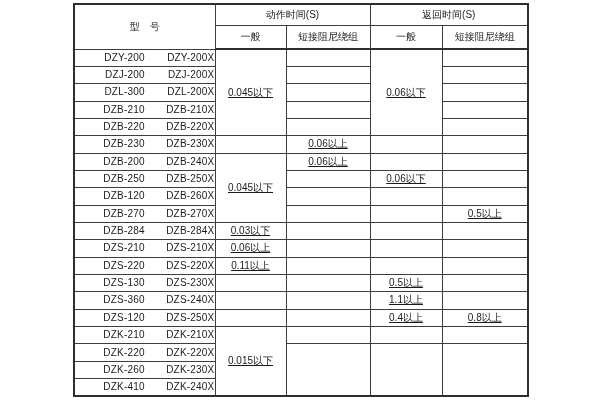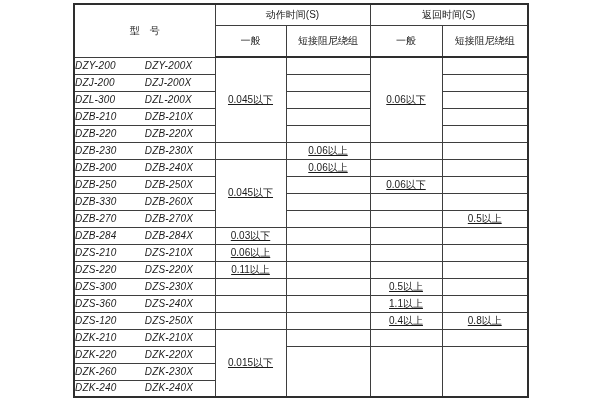--- a/index.html
+++ b/index.html
@@ -31,36 +31,35 @@
     padding: 0;
     text-align: center;
     vertical-align: middle;
     font-weight: normal;
     font-size: 10px;
     line-height: 1;
     overflow: hidden;
     white-space: nowrap;
   }
   thead tr.group-row { height: 21px; }
-  thead tr.sub-row { height: 32px; }
+  thead tr.sub-row { height: 24px; }
   thead tr.sub-row th { border-bottom: 2px solid #2e2e2e; }
   tbody tr { height: 17px; }
   th.model-head { font-size: 11px; }
   th.sub-damping { font-size: 9px; }
   td.model-cell { padding: 0; }
   td.model-cell .model-pair {
     display: flex;
     width: 100%;
   }
   td.model-cell .model-pair span {
     flex: 1 1 50%;
-    text-align: left;
+    text-align: right;
     font-size: 10px;
     letter-spacing: 0.2px;
-    font-style: italic;
   }
   td.value-cell { font-size: 10px; text-decoration: underline; }
 </style>
 </head>
 <body>
 
 <div id="screen">
   <table class="spec">
     <colgroup>
       <col style="width:141px">
@@ -166,21 +165,21 @@
               <span>DZB-250X</span>
             </div>
           </td>
           <td class="value-cell"></td>
           <td class="value-cell">0.06以下</td>
           <td class="value-cell"></td>
         </tr>
         <tr>
           <td class="model-cell">
             <div class="model-pair">
-              <span>DZB-330</span>
+              <span>DZB-120</span>
               <span>DZB-260X</span>
             </div>
           </td>
           <td class="value-cell"></td>
           <td class="value-cell"></td>
           <td class="value-cell"></td>
         </tr>
         <tr>
           <td class="model-cell">
             <div class="model-pair">
@@ -224,21 +223,21 @@
             </div>
           </td>
           <td class="value-cell">0.11以上</td>
           <td class="value-cell"></td>
           <td class="value-cell"></td>
           <td class="value-cell"></td>
         </tr>
         <tr>
           <td class="model-cell">
             <div class="model-pair">
-              <span>DZS-300</span>
+              <span>DZS-130</span>
               <span>DZS-230X</span>
             </div>
           </td>
           <td class="value-cell"></td>
           <td class="value-cell"></td>
           <td class="value-cell">0.5以上</td>
           <td class="value-cell"></td>
         </tr>
         <tr>
           <td class="model-cell">
@@ -291,20 +290,20 @@
           <td class="model-cell">
             <div class="model-pair">
               <span>DZK-260</span>
               <span>DZK-230X</span>
             </div>
           </td>
         </tr>
         <tr>
           <td class="model-cell">
             <div class="model-pair">
-              <span>DZK-240</span>
+              <span>DZK-410</span>
               <span>DZK-240X</span>
             </div>
           </td>
         </tr>
       </tbody>
   </table>
 </div>
 
 </body></html>

